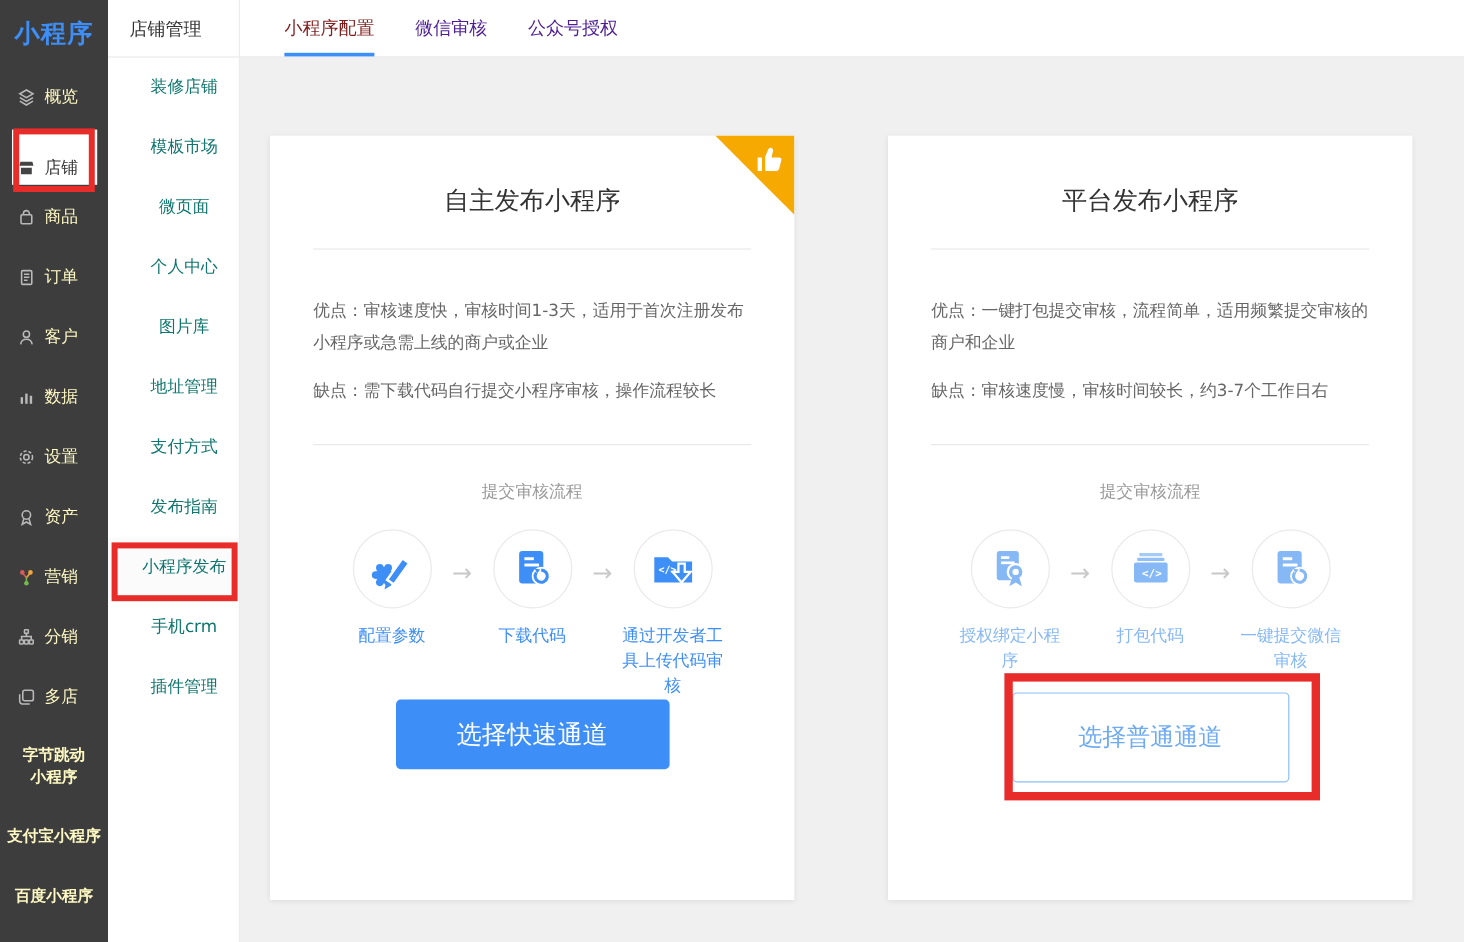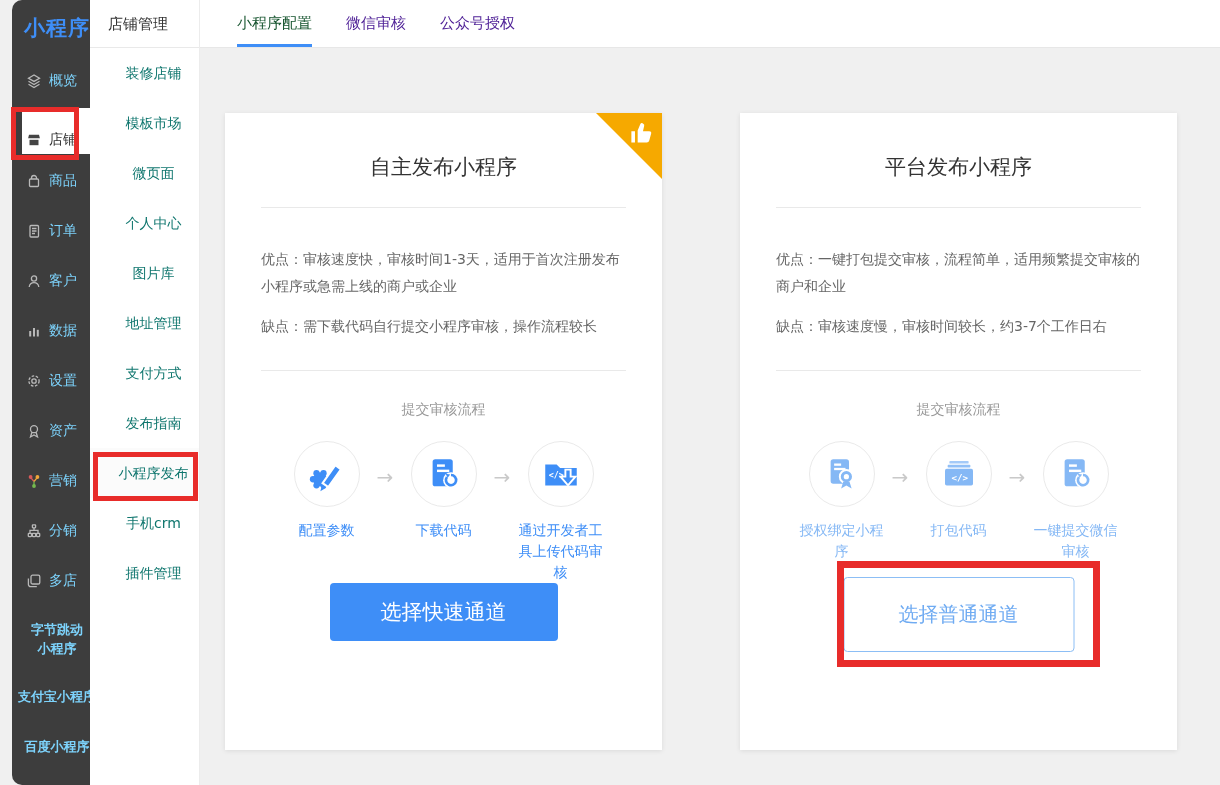--- a/index.html
+++ b/index.html
@@ -1,25 +1,25 @@
 <!DOCTYPE html>
 <html><head>
 <meta charset="utf-8">
 <style>
   * { box-sizing: border-box; margin: 0; padding: 0; }
   html,body { width:1220px; height:785px; overflow:hidden;
     font-family:"DejaVu Sans","Liberation Sans",sans-serif; background:#f0f0f0; }
   .app { position:relative; width:1220px; height:785px; }
 
   
-  .sidebar { position:absolute; left:12px; top:0; width:90px; height:785px; background:#3d3d3d; z-index:2;border-radius:10px; }
+  .sidebar { position:absolute; left:0; top:0; width:90px; height:785px; background:#3d3d3d; z-index:2; }
   .logo { height:56px; display:flex; align-items:center; justify-content:center;
     color:#3e8ef7; font-size:21px; font-weight:600; letter-spacing:1px; }
   .nav-item { position:relative; height:50px; display:flex; align-items:center;
-    padding-left:14px; color:#7dd3fc; font-size:14px; cursor:pointer; }
+    padding-left:14px; color:#fef9c3; font-size:14px; cursor:pointer; }
   .nav-item .nav-icon { width:16px; height:16px; margin-right:7px; display:flex; align-items:center; justify-content:center; }
   .nav-item svg { width:16px; height:16px; stroke:#b9b9b9; fill:none; stroke-width:1.3; }
   .nav-item.selected { color:#333; }
   .nav-item.selected::before { content:""; position:absolute; left:10px; right:9px; top:2px; bottom:2px; background:#fff; }
   .nav-item.selected .nav-icon, .nav-item.selected .nav-label { position:relative; z-index:1;margin-top:17px; }
   .nav-item.selected svg { stroke:#444; }
   .nav-item.text-only { justify-content:center; padding-left:0; text-align:center; font-size:13px;font-weight:bold; }
   .nav-item.tall { height:66px; }
   .nav-item.tall .nav-label { width:64px; line-height:19px; }
 
@@ -29,21 +29,21 @@
   .submenu-header { height:48px; line-height:48px; padding-left:18px; font-size:15px; color:#333;
     border-bottom:1px solid #e9e9e9; }
   .submenu-item { height:50px; line-height:50px; padding-left:18px; font-size:14px; color:#0f766e; cursor:pointer;text-align:center; }
   .submenu-item.current { background:#fbfbfb; }
 
   
   .topbar { position:absolute; left:200px; top:0; right:0; height:48px; background:#fff;
     border-bottom:1px solid #e7e7e7; display:flex; padding-left:20px; z-index:1; }
   .tab { margin:0 17px; display:flex; align-items:center; font-size:15px; color:#4c1d95;
     border-bottom:3px solid transparent; padding-top:2px; cursor:pointer; }
-  .tab.active { color:#14532d; border-bottom-color:#3e8ef7;font-family:Liberation Mono, monospace; }
+  .tab.active { color:#7f1d1d; border-bottom-color:#3e8ef7;font-family:Liberation Mono, monospace; }
 
   
   .main { position:absolute; left:200px; top:48px; right:0; bottom:0; background:#f0f0f0; }
   .card { position:absolute; top:65px; width:437px; height:637px; background:#fff;
     box-shadow:0 1px 5px rgba(0,0,0,.09); overflow:hidden; }
   .card.left { left:25px; } .card.right { left:540px; }
   .card h2 { margin-top:40px; text-align:center; font-size:21px; font-weight:400; color:#333; }
   .divider { margin:26px 36px 0; border:none; border-top:1px solid #e9e9e9; }
   .pros { margin:38px 36px 0; } .cons { margin:13px 36px 0; }
   .pros,.cons { font-size:14px; color:#666; line-height:27px; }

